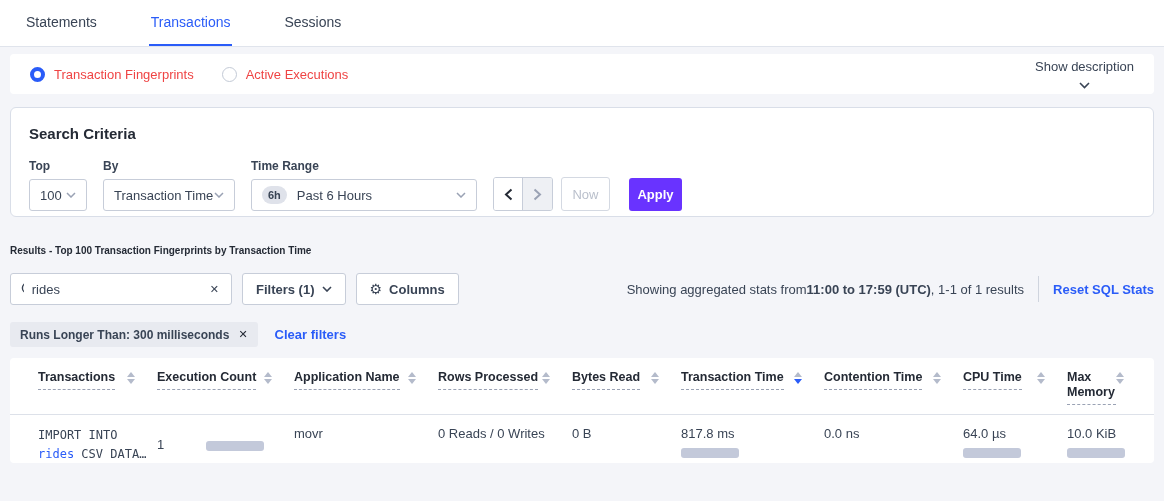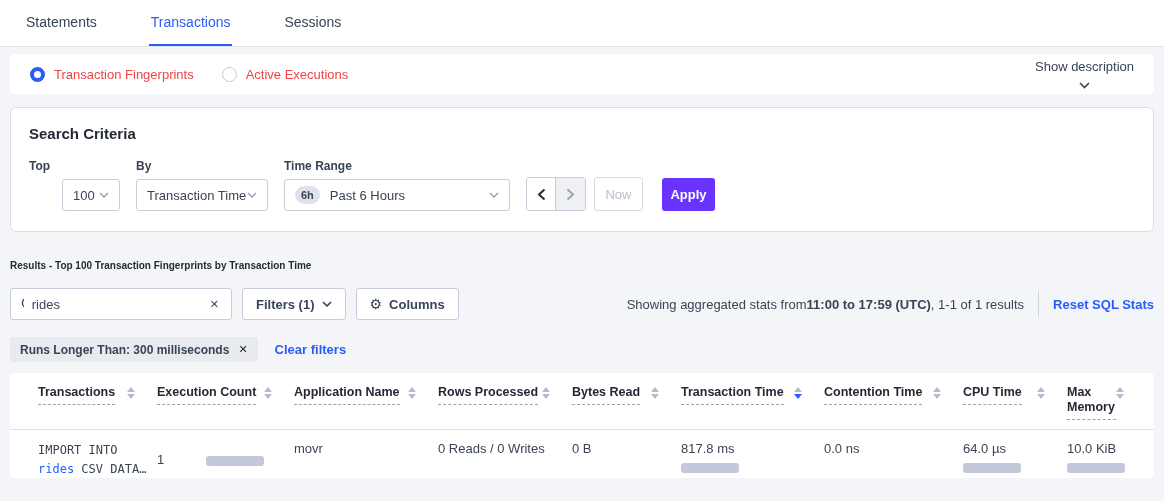--- a/index.html
+++ b/index.html
@@ -22,30 +22,30 @@
   .radio-opt { display:flex; align-items:center; gap:9px; margin-right:28px; cursor:pointer; }
   .radio-circle { width:15px; height:15px; border-radius:50%; background:#fff; }
   .radio-circle.on  { border:4.5px solid #2a5cf8; }
   .radio-circle.off { border:1px solid #c3cad6; }
   .radio-label { font-size:13px; color:#ef4444; }
   .show-desc { margin-left:auto; display:flex; align-items:center; gap:8px;
     font-size:13px; color:#394455; cursor:pointer;flex-direction:column; }
 
   
   .criteria-card { margin-top:13px; background:#fff; border:1px solid #d9dee8;
-    border-radius:6px; height:125px; padding:17px 18px 0; }
+    border-radius:6px; height:110px; padding:17px 18px 0; }
   .criteria-title { font-size:15px; font-weight:bold; color:#242a35; }
   .fields { display:flex; margin-top:17px; align-items:flex-end; }
   .field { display:flex; flex-direction:column; }
   .field-label { font-size:12px; font-weight:bold; color:#394455; margin-bottom:6px; }
   .selectbox { height:32px; border:1px solid #c7cdd9; border-radius:3px; background:#fff;
     display:flex; align-items:center; padding:0 10px; font-size:13px; color:#394455;
     cursor:pointer; }
   .selectbox .chev { margin-left:auto; }
-  .w-top { width:58px; margin-right:16px;margin-left:33px; }
+  .w-top { width:58px; margin-right:16px; }
   .w-by  { width:132px; margin-right:16px; }
   .w-tr  { width:226px; }
   .tr-badge { background:#dfe2ea; color:#394455; font-size:11px; font-weight:bold;
     border-radius:9px; padding:3px 6px; margin-right:10px; }
   .arrow-group { display:flex; margin-left:16px; border:1px solid #c7cdd9;
     border-radius:3px; overflow:hidden; height:34px; }
   .arrow-btn { width:29px; display:flex; align-items:center; justify-content:center;
     background:#fff; cursor:pointer; }
   .arrow-btn.disabled { background:#eef0f4; cursor:default; }
   .now-btn { margin-left:8px; height:34px; width:49px; border:1px solid #d4d9e2;

